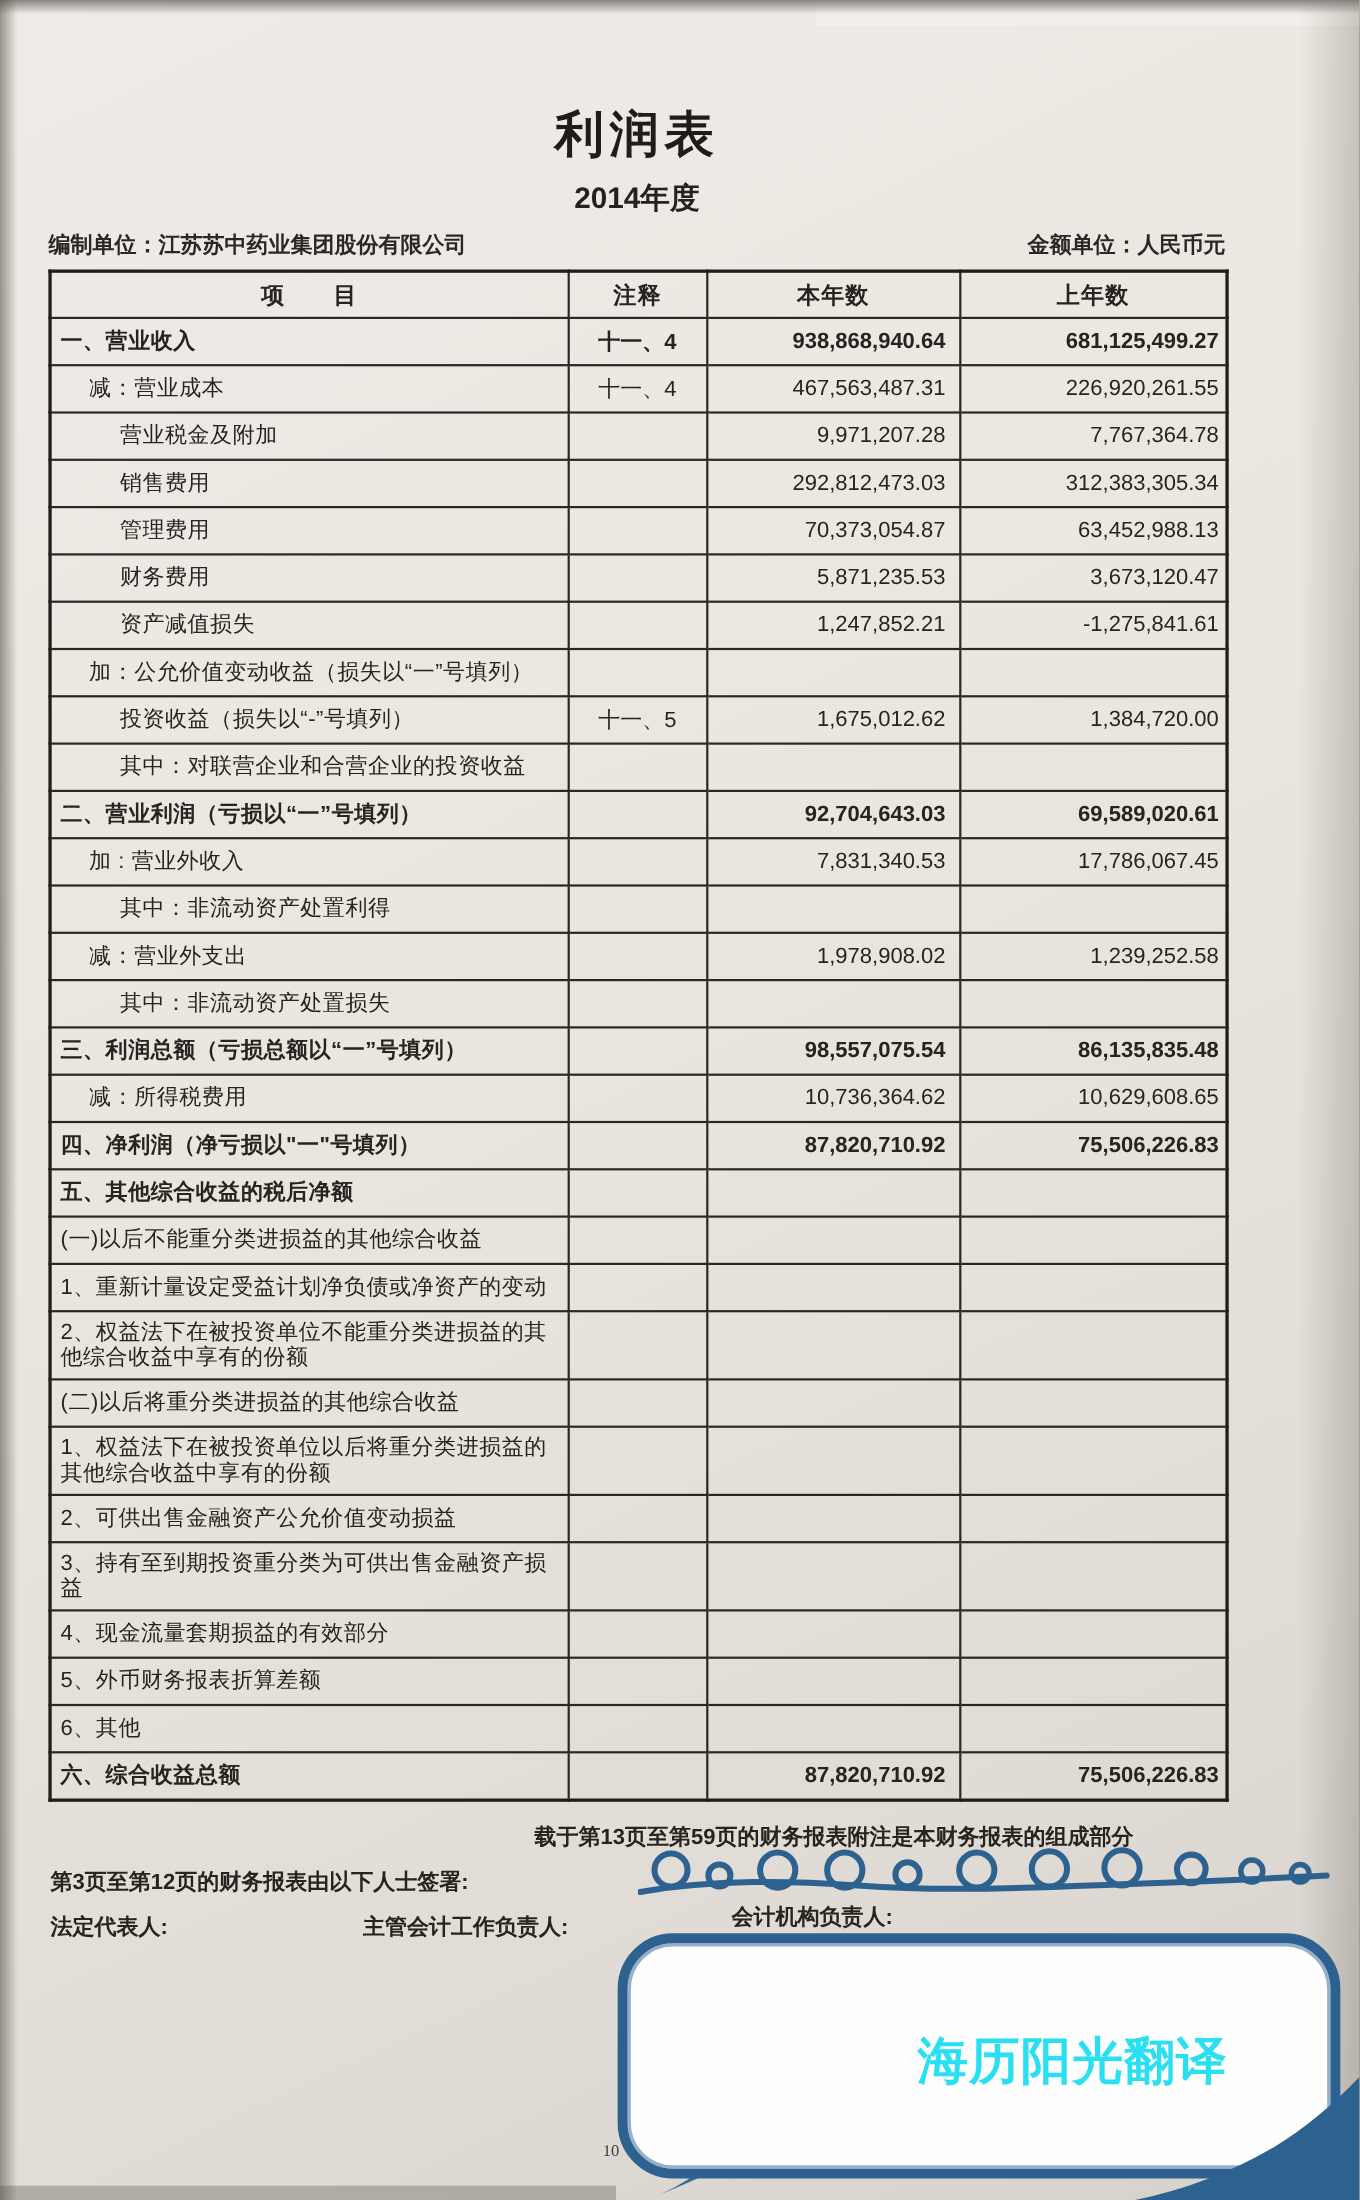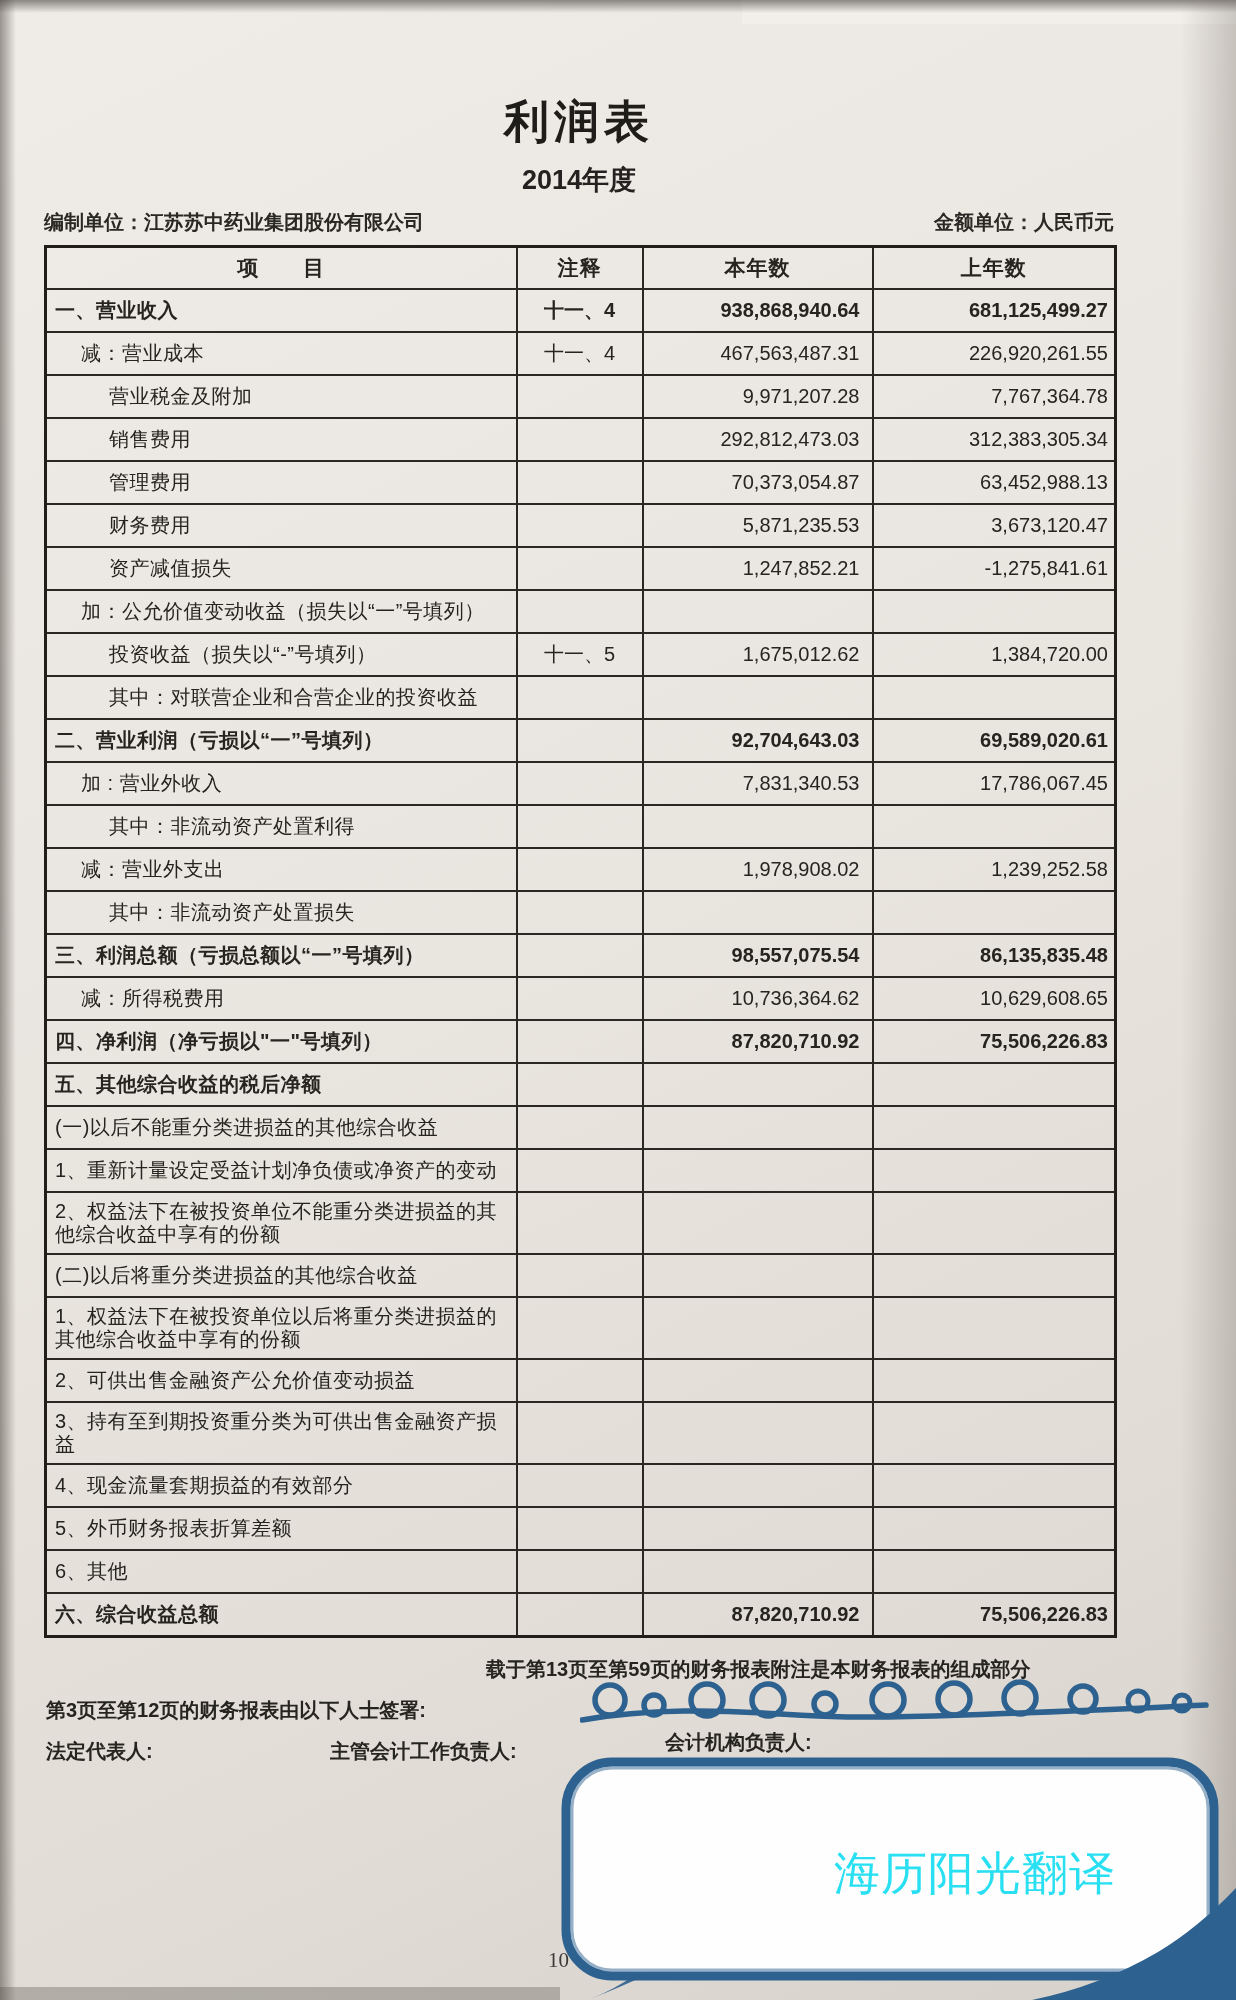--- a/index.html
+++ b/index.html
@@ -42,22 +42,22 @@
   .footnote{position:absolute;left:486px;top:1656px;font-size:20px;font-weight:600;}
   .sig-note{position:absolute;left:46px;top:1697px;font-size:20px;font-weight:600;}
   .signer{position:absolute;font-size:20px;font-weight:600;}
   .signer-1{left:46px;top:1738px;}
   .signer-2{left:330px;top:1738px;}
   .signer-3{left:665px;top:1729px;}
 
   .doodle{position:absolute;left:580px;top:1668px;width:630px;height:72px;z-index:3;}
   .bubble{position:absolute;left:540px;top:1742px;width:696px;height:258px;z-index:2;}
   .watermark{position:absolute;left:780px;top:1843px;width:390px;z-index:4;text-align:center;
-    font-size:46px;font-weight:400;letter-spacing:1px;color:#29dff2;}
-  .page-num{position:absolute;left:548px;top:1948px;font-size:21px;color:#3c3a37;
+    font-size:46px;font-weight:700;letter-spacing:1px;color:#29dff2;}
+  .page-num{position:absolute;left:548px;top:1948px;font-size:15px;color:#3c3a37;
     font-family:"Liberation Serif",serif;z-index:1;}
 </style>
 </head>
 <body>
 
 <div class="stage">
   <div class="paper"></div>
 
   <div class="doc-title">利润表</div>
   <div class="doc-period">2014年度</div>

